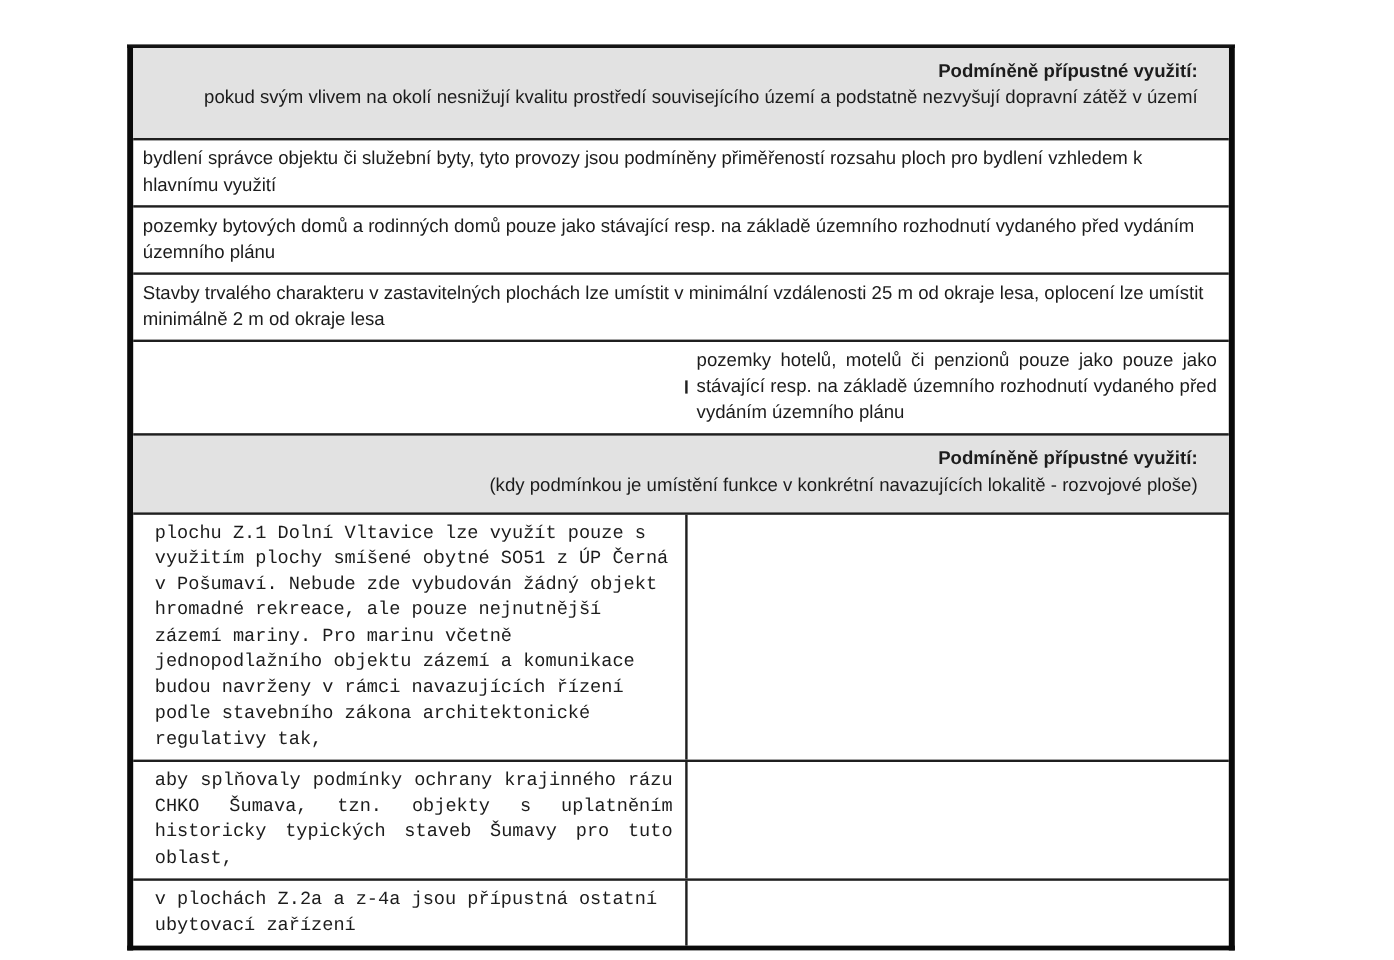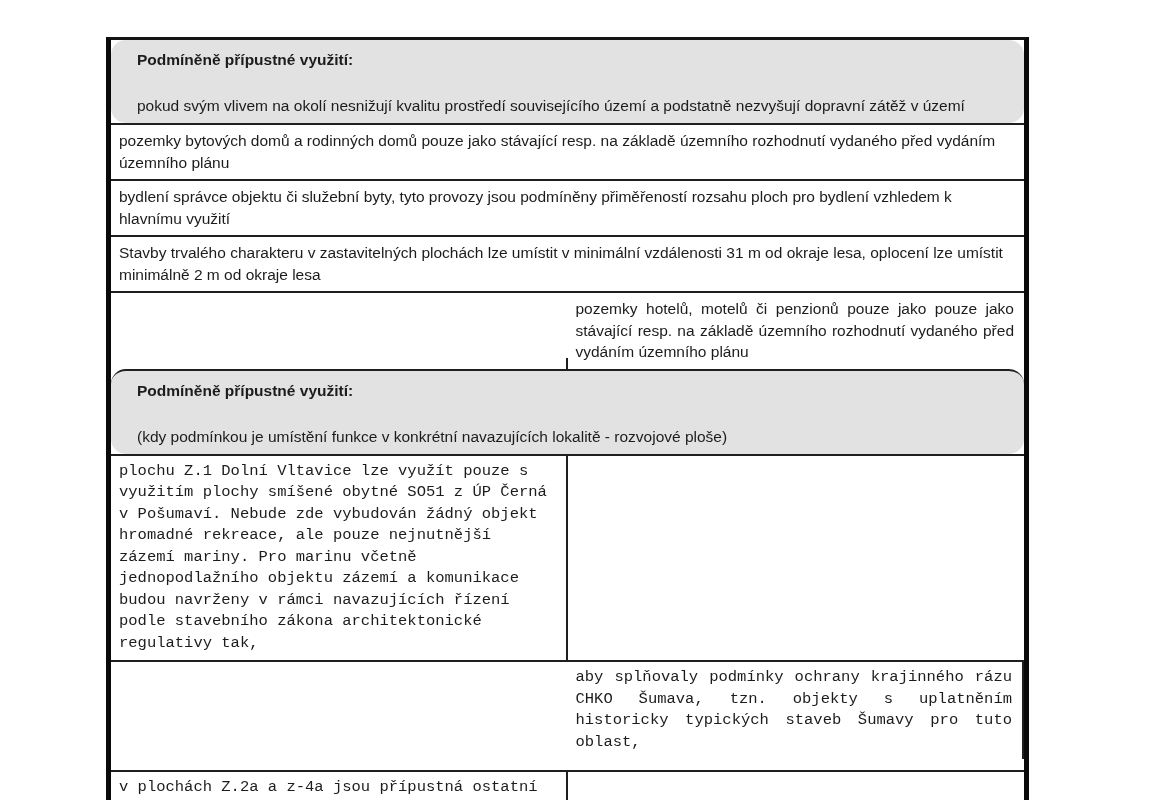--- a/index.html
+++ b/index.html
@@ -16,71 +16,70 @@
     border-bottom: 4px solid #0a0a0a;
     border-left: 5px solid #0a0a0a;
     border-right: 5px solid #0a0a0a;
     background: #ffffff;
   }
   .row { width: 100%; }
   .row + .row { border-top: 2px solid #1f1f1f; }
 
   .band {
     background: #e2e2e2;
-    text-align: left;
+    text-align: right;
     padding: 8px 26px 6px 26px;
-    border-radius: 15px;
   }
   .band-title { font-weight: bold; font-size: 15.5px; line-height: 23px; }
-  .band-sub   { font-size: 15.5px; line-height: 22px; margin-top: 24px; }
+  .band-sub   { font-size: 15.5px; line-height: 22px; }
   .band-1 { min-height: 75px; }
   .band-2 { min-height: 66px; }
 
   .cell {
     font-size: 15.5px;
     line-height: 21.5px;
     padding: 5px 10px 6px 8px;
   }
   .single .cell { width: 100%; }
 
-  .split { display: flex; align-items: flex-end; }
+  .split { display: flex; align-items: center; padding-left: 10px; }
   .split .cell { width: 50%; }
   .split .cell.left { border-right: 2px solid #1f1f1f; font-family: Liberation Mono, monospace; }
 
   .justify { text-align: justify; }
 
   .r-residential { min-height: 53px; }
   .r-caretaker   { min-height: 53px; }
   .r-forest      { min-height: 54px; }
   .r-hotels      { min-height: 70px; }
   .r-z1          { min-height: 170px; }
-  .r-chko        { min-height: 61px; flex-direction: column; }
+  .r-chko        { min-height: 61px; }
   .r-z71         { min-height: 73px; }
   .r-z2a         { min-height: 48px; }
 </style>
 </head>
 <body>
 
 <div class="doc-table">
 
   <section class="row band band-1">
     <div class="band-title">Podmíněně přípustné využití:</div>
     <div class="band-sub">pokud svým vlivem na okolí nesnižují kvalitu prostředí souvisejícího území a podstatně nezvyšují dopravní zátěž v území</div>
   </section>
 
+  <div class="row single r-caretaker">
+    <div class="cell">bydlení správce objektu či služební byty, tyto provozy jsou podmíněny přiměřeností rozsahu ploch pro bydlení vzhledem k hlavnímu využití</div>
+  </div>
+
   <div class="row single r-residential">
     <div class="cell">pozemky bytových domů a rodinných domů pouze jako stávající resp. na základě územního rozhodnutí vydaného před vydáním územního plánu</div>
   </div>
 
-  <div class="row single r-caretaker">
-    <div class="cell">bydlení správce objektu či služební byty, tyto provozy jsou podmíněny přiměřeností rozsahu ploch pro bydlení vzhledem k hlavnímu využití</div>
-  </div>
-
   <div class="row single r-forest">
-    <div class="cell">Stavby trvalého charakteru v zastavitelných plochách lze umístit v minimální vzdálenosti 31 m od okraje lesa, oplocení lze umístit minimálně 2 m od okraje lesa</div>
+    <div class="cell">Stavby trvalého charakteru v zastavitelných plochách lze umístit v minimální vzdálenosti 25 m od okraje lesa, oplocení lze umístit minimálně 2 m od okraje lesa</div>
   </div>
 
   <div class="row split r-hotels">
     <div class="cell left"></div>
     <div class="cell right justify">pozemky hotelů, motelů či penzionů pouze jako pouze jako stávající resp. na základě územního rozhodnutí vydaného před vydáním územního plánu</div>
   </div>
 
   <section class="row band band-2">
     <div class="band-title">Podmíněně přípustné využití:</div>
     <div class="band-sub">(kdy podmínkou je umístění funkce v konkrétní navazujících lokalitě - rozvojové ploše)</div>

